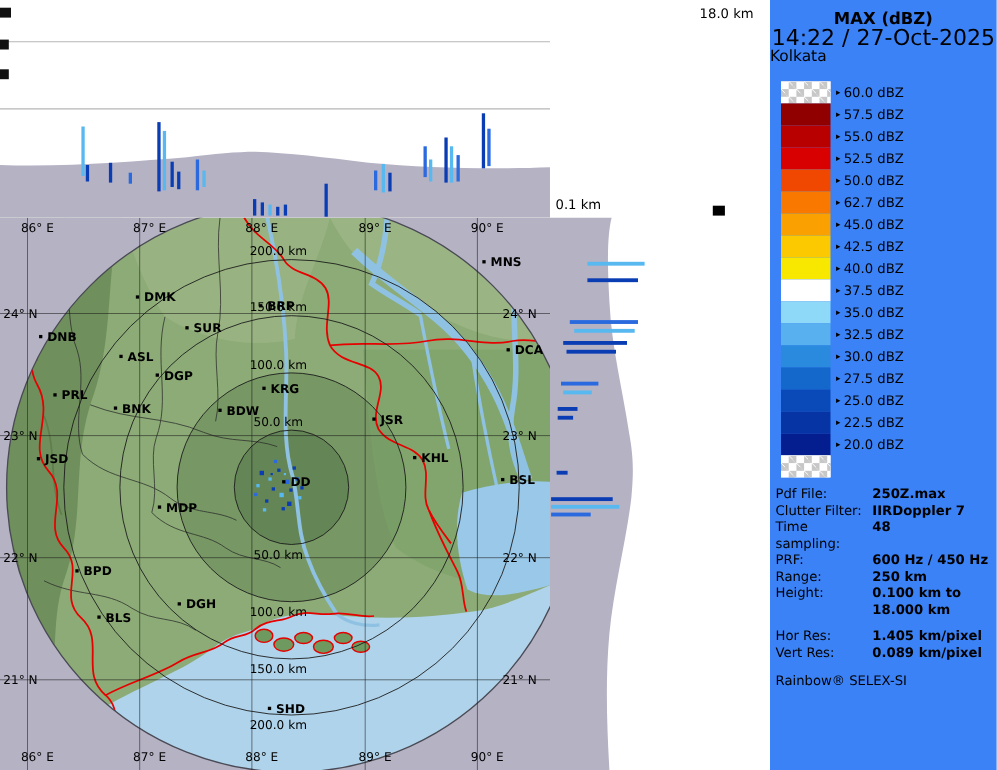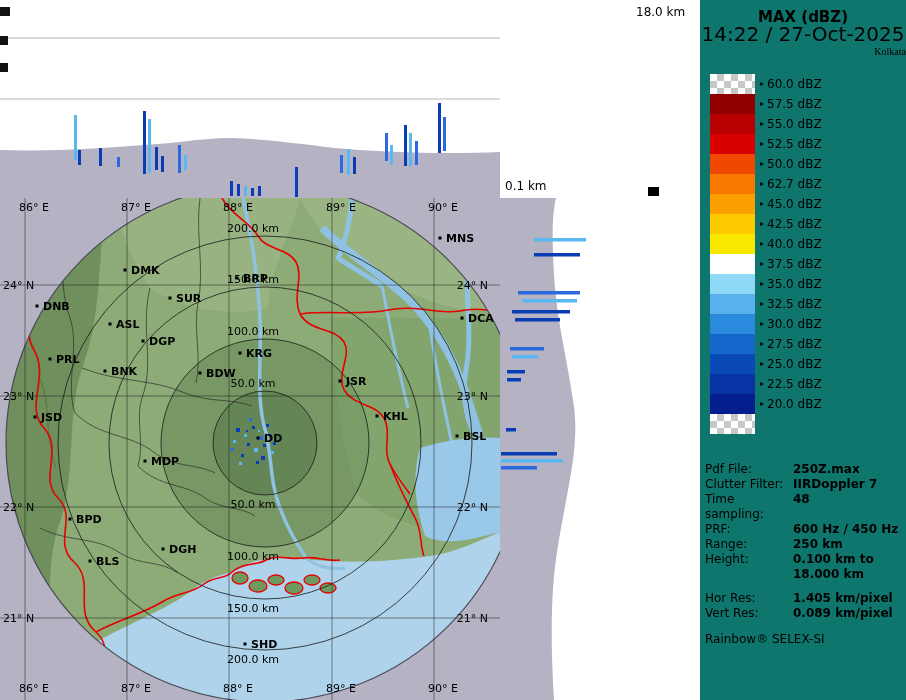--- a/index.html
+++ b/index.html
@@ -11,34 +11,34 @@
   .side-panel{position:absolute;left:500px;top:0;width:200px;height:700px;background:#fff;}
   .map-panel{position:absolute;left:0;top:198px;width:500px;height:502px;}
   .grid{stroke:#1b1b1b;stroke-width:.6;opacity:.85;}
   .ring{stroke:#1b1b1b;stroke-width:.9;fill:none;opacity:.9;}
   .maplabel{font-size:11px;}
   .ringlabel{font-size:11px;}
   .citylabel{font-size:11px;font-weight:bold;}
   .axlabel{font-size:12px;}
   .refline{stroke:#b6b6b6;stroke-width:1;}
   
-  .sidebar{position:absolute;left:700px;top:0;width:206px;height:700px;background:#0f766e;box-sizing:border-box;padding-top:8px;}
+  .sidebar{position:absolute;left:700px;top:0;width:206px;height:700px;background:#3b82f6;box-sizing:border-box;padding-top:8px;}
   .sb-title{text-align:center;font-size:15px;font-weight:bold;line-height:18px;}
   .sb-ts{text-align:center;font-size:20px;line-height:17px;}
-  .sb-station{text-align:right;font-size:10px;line-height:17px;font-family:Liberation Serif, serif;}
+  .sb-station{text-align:left;font-size:14px;line-height:17px;}
   #legend{margin:14px 0 0 10px;}
   .leg-row{display:flex;align-items:center;height:20px;}
   .swatch{width:45px;height:20px;flex:none;}
   .checker{background-image:
       linear-gradient(45deg,#c7c7c7 25%,transparent 25%,transparent 75%,#c7c7c7 75%),
       linear-gradient(45deg,#c7c7c7 25%,#ffffff 25%,#ffffff 75%,#c7c7c7 75%);
       background-size:14px 14px;background-position:0 0,7px 7px;background-color:#fff;}
   .leg-label{display:flex;align-items:center;margin-left:5px;font-size:12px;white-space:nowrap;}
   .leg-label .tick{font-size:8px;margin-right:3px;line-height:1;}
-  #meta{margin:28px 0 0 5px;font-size:12px;}
+  #meta{margin:8px 0 0 5px;font-size:12px;}
   .m-row{display:flex;line-height:15px;}
   .m-label{width:88px;flex:none;}
   .m-value{flex:1;white-space:nowrap;font-weight:bold;}
   .m-spacer{height:9px;}
   .m-brand{margin-top:11px;line-height:15px;}
 </style>
 </head>
 <body>
 
 <div class="stage">

